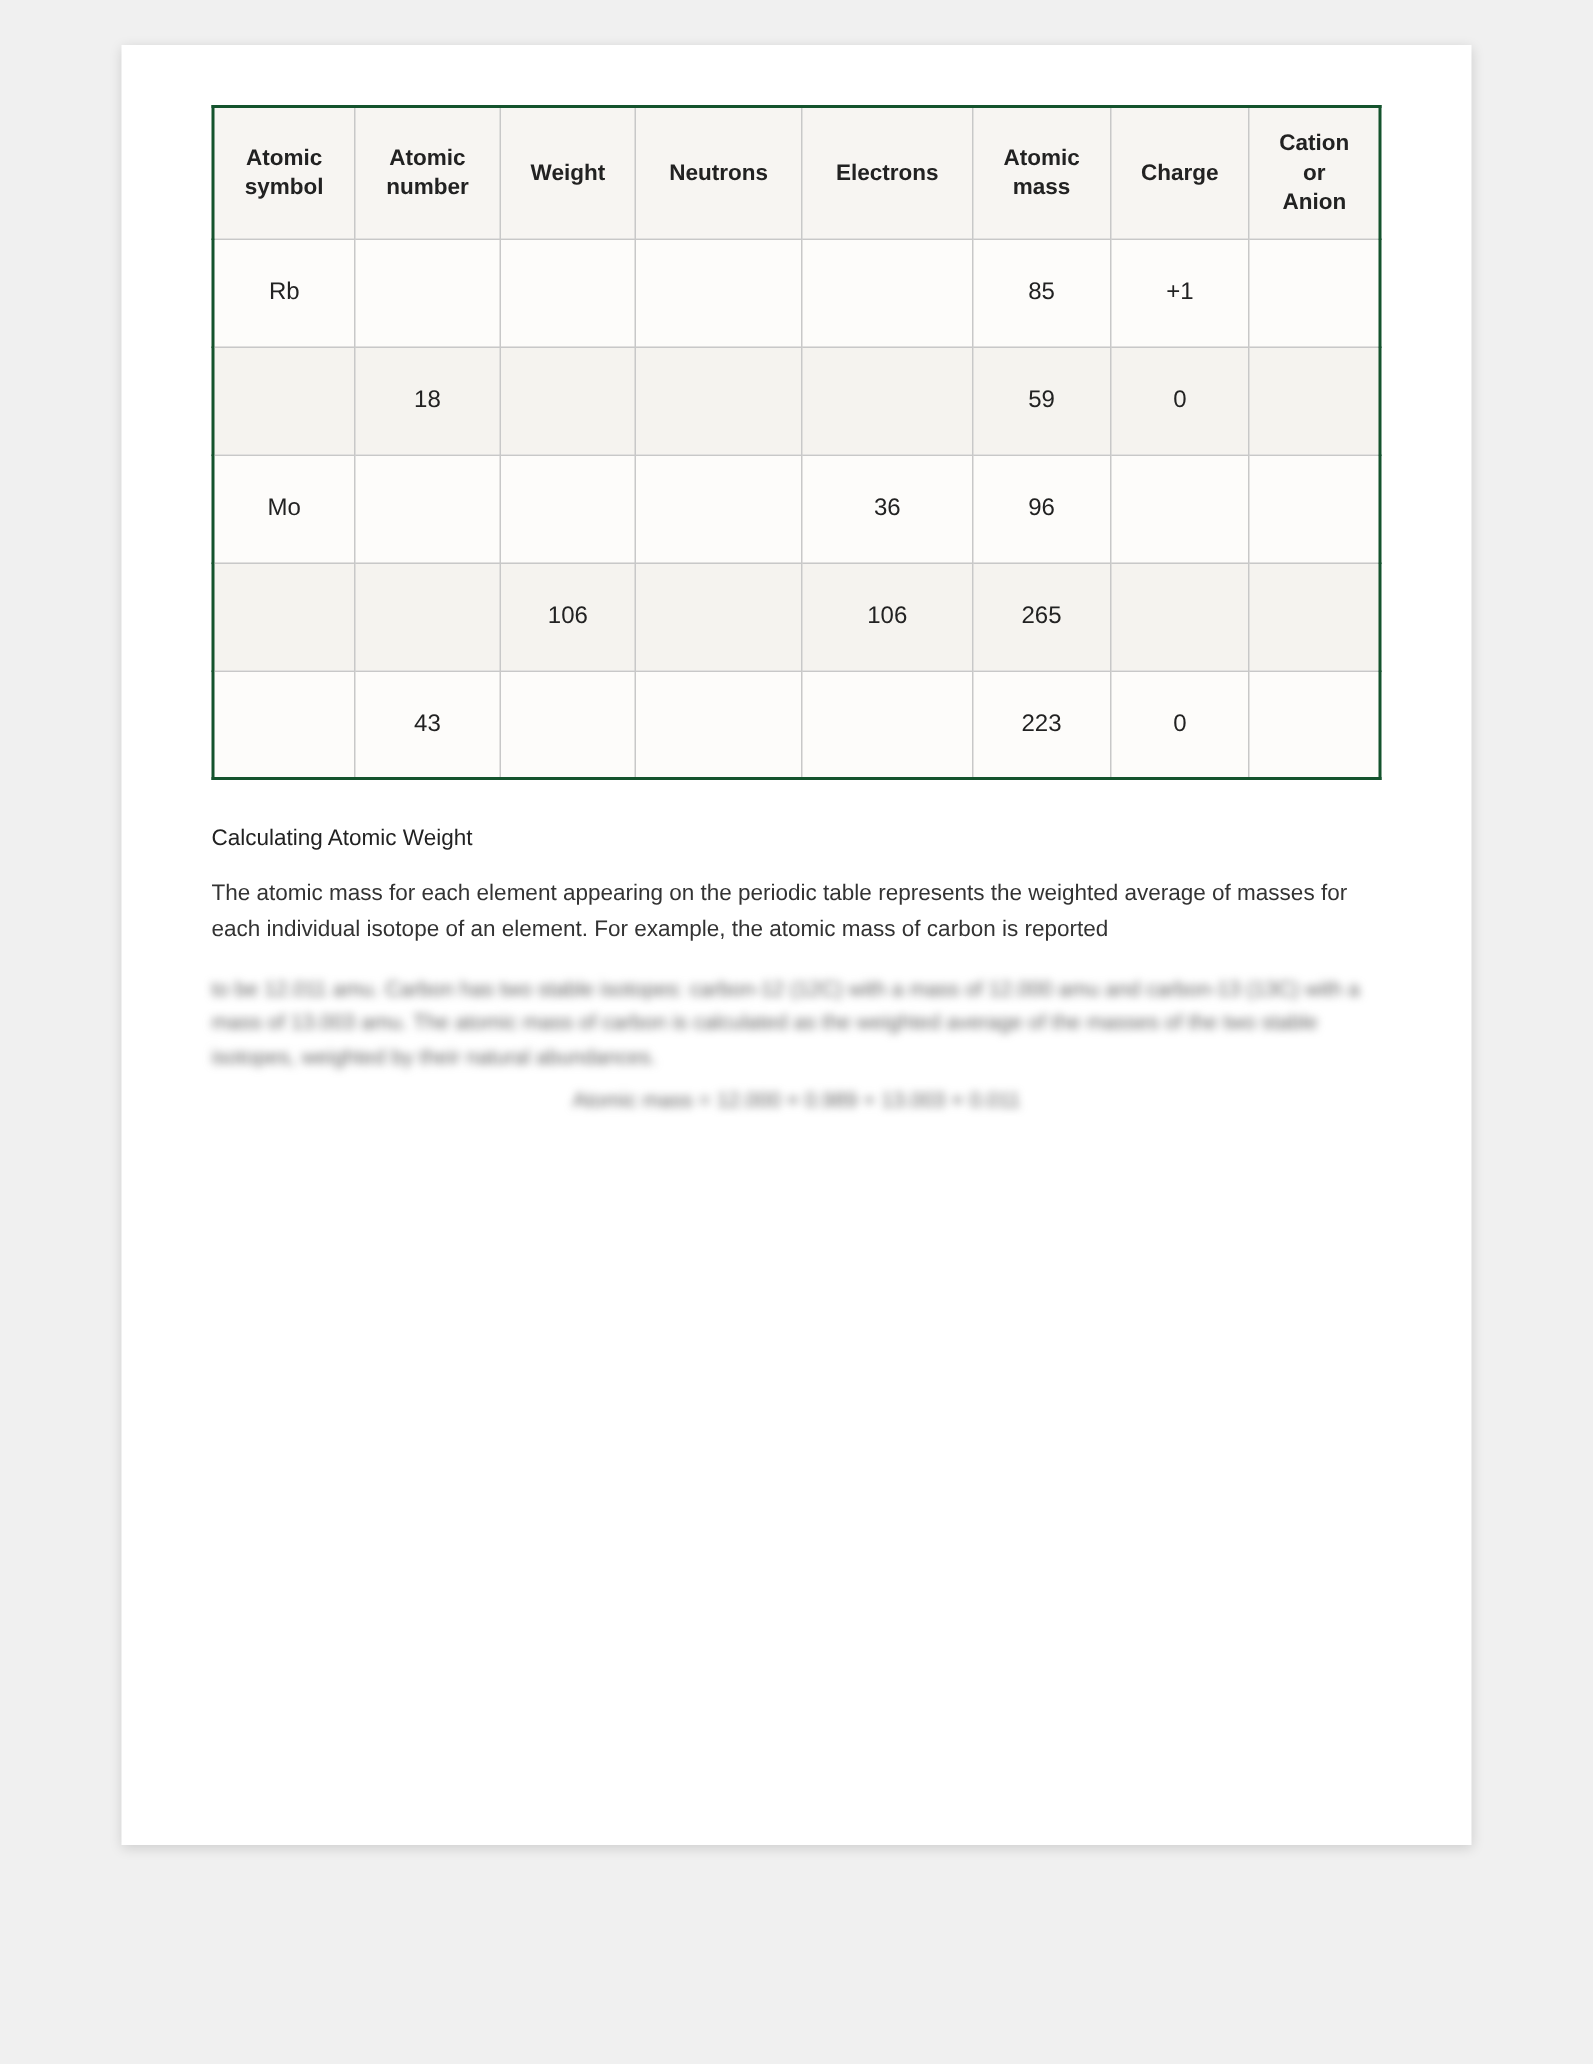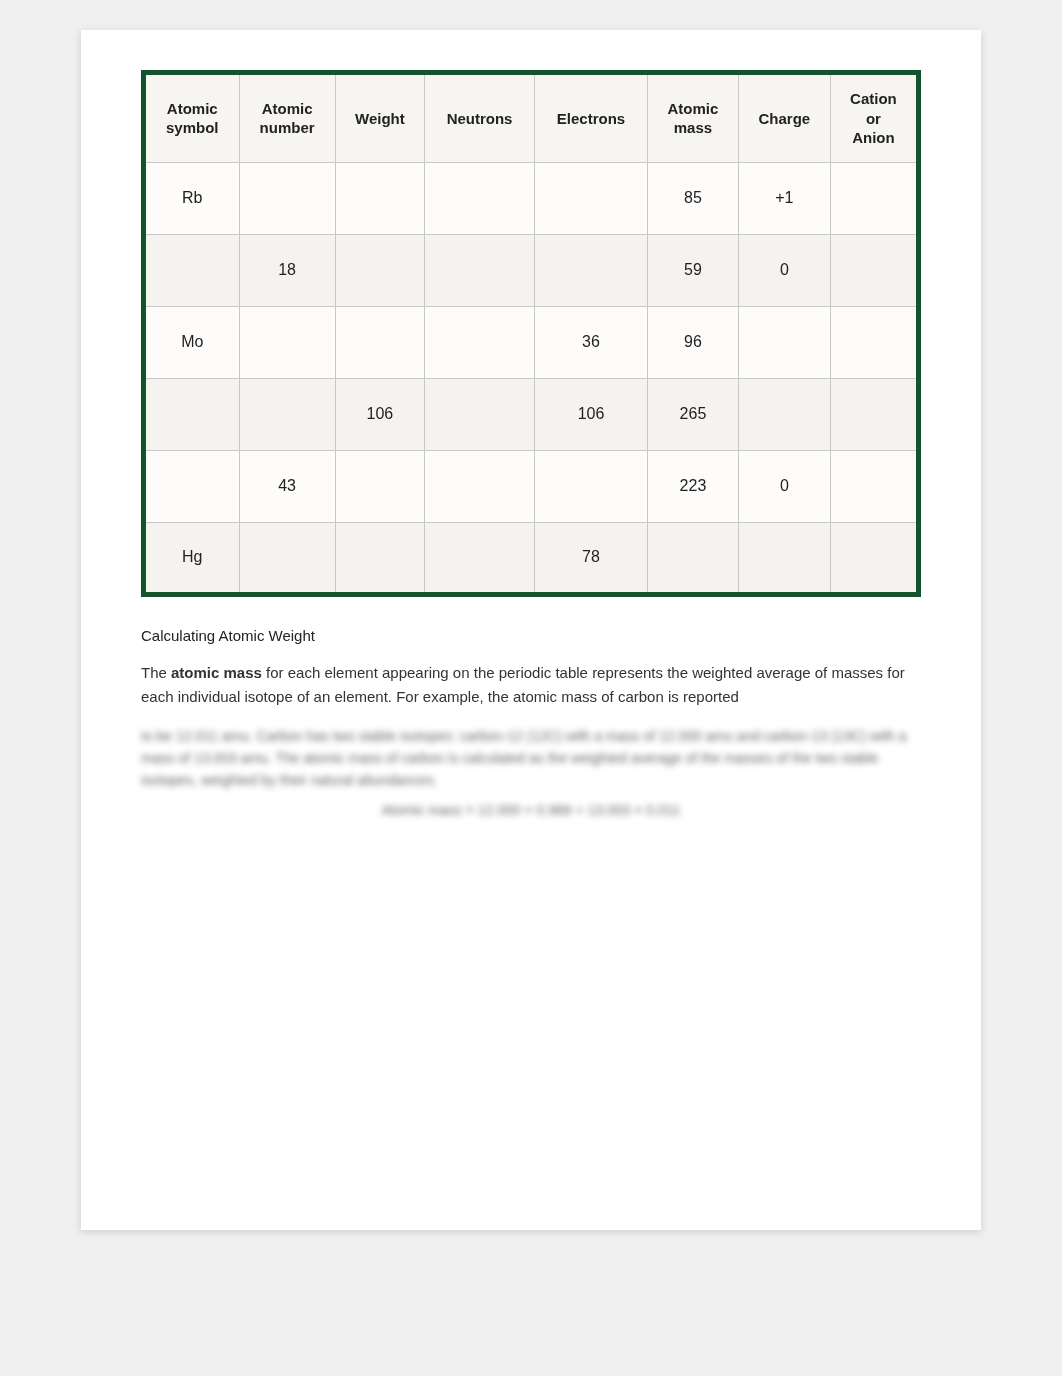--- a/index.html
+++ b/index.html
@@ -27,21 +27,21 @@
     }
 
     .table-wrapper {
       width: 100%;
       margin-bottom: 30px;
     }
 
     table {
       width: 100%;
       border-collapse: collapse;
-      border: 5px solid #14532d;
+      border: 2px solid #14532d;
     }
 
     th, td {
       border: 1px solid #c8c8c8;
       padding: 14px 10px;
       text-align: center;
       vertical-align: middle;
     }
 
     thead th {
@@ -74,21 +74,21 @@
     }
 
     .section-body {
       font-size: 15px;
       line-height: 1.6;
       color: #333;
       margin-bottom: 16px;
     }
 
     .section-body strong {
-      font-weight: bold;
+      font-weight: normal;
     }
 
     .blurred-text {
       filter: blur(3px);
       color: #666;
       font-size: 14px;
       line-height: 1.6;
       margin-bottom: 10px;
     }
 
@@ -162,30 +162,20 @@
           <tr>
             <td></td>
             <td>43</td>
             <td></td>
             <td></td>
             <td></td>
             <td>223</td>
             <td>0</td>
             <td></td>
           </tr>
-          <tr>
-            <td>Hg</td>
-            <td></td>
-            <td></td>
-            <td></td>
-            <td>78</td>
-            <td></td>
-            <td></td>
-            <td></td>
-          </tr>
         </tbody>
     </table>
   </div>
 
   <div class="section-content">
     <p class="section-title">Calculating Atomic Weight</p>
     <p class="section-body">
       <span>The </span><strong>atomic mass</strong><span> for each element appearing on the periodic table represents the weighted average of masses for each individual isotope of an element. For example, the atomic mass of carbon is reported</span>
     </p>
     <p class="blurred-text">to be 12.011 amu. Carbon has two stable isotopes: carbon-12 (12C) with a mass of 12.000 amu and carbon-13 (13C) with a mass of 13.003 amu. The atomic mass of carbon is calculated as the weighted average of the masses of the two stable isotopes, weighted by their natural abundances.</p>

